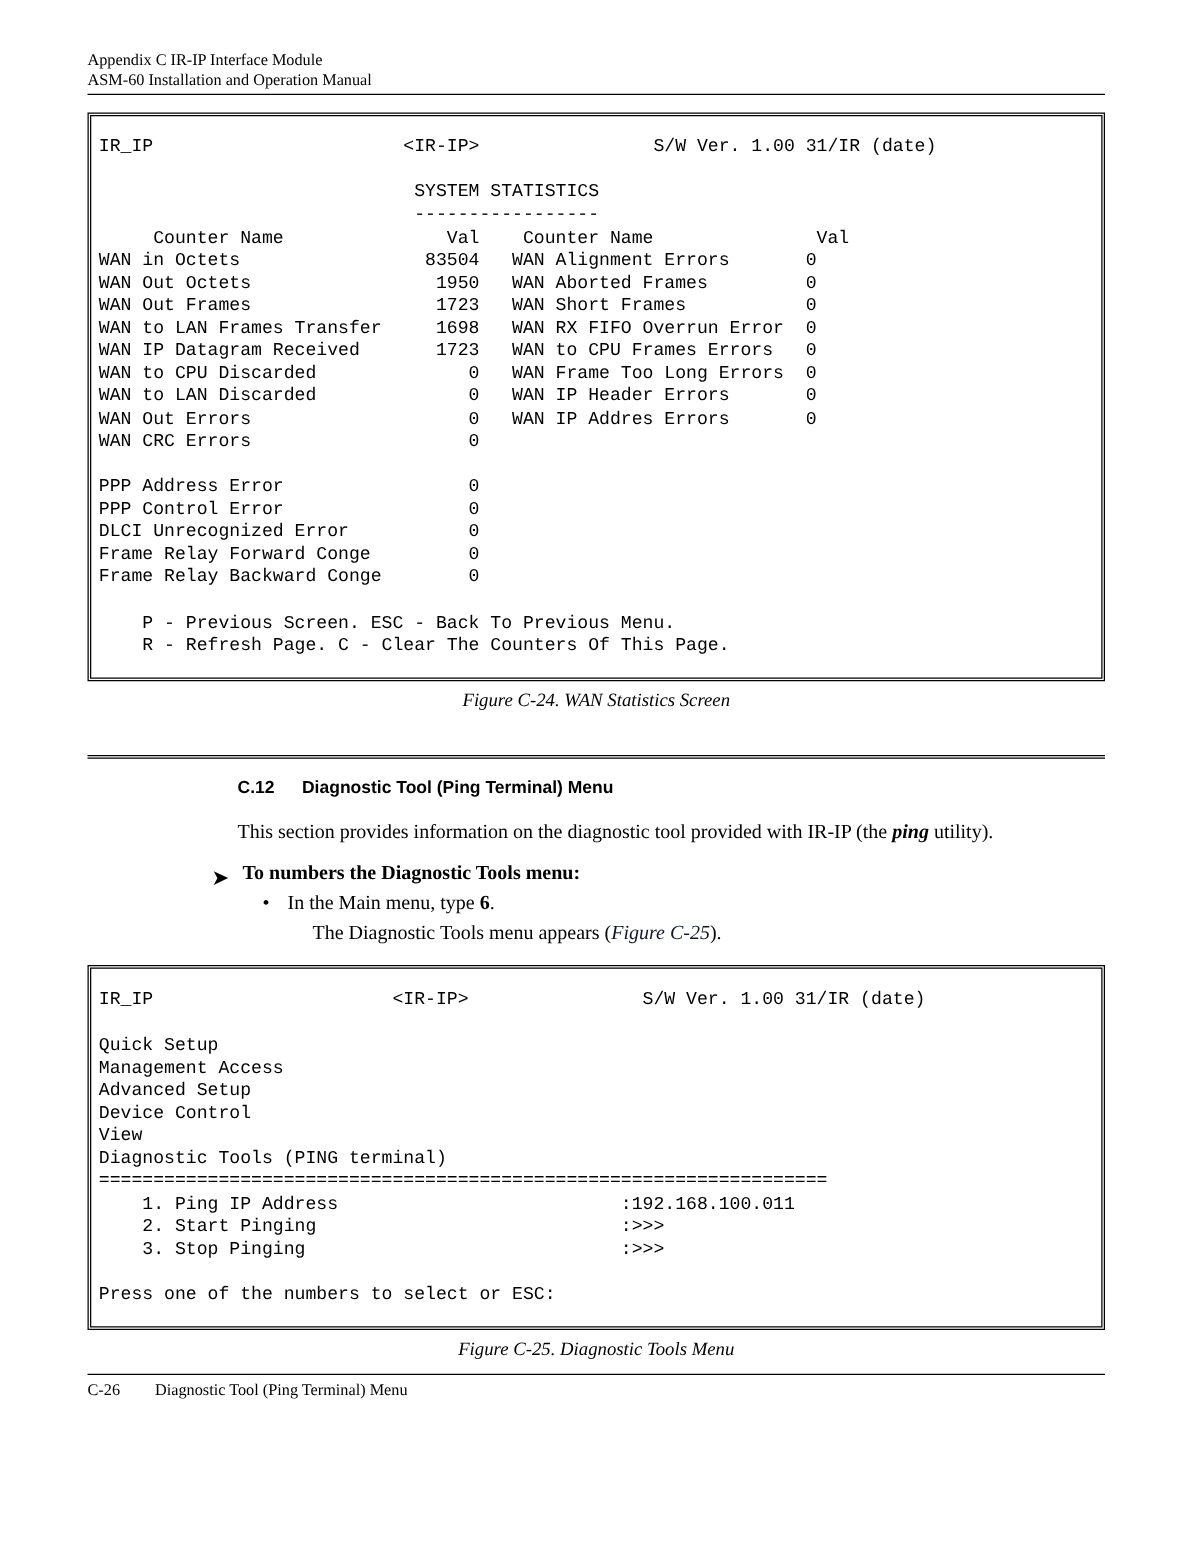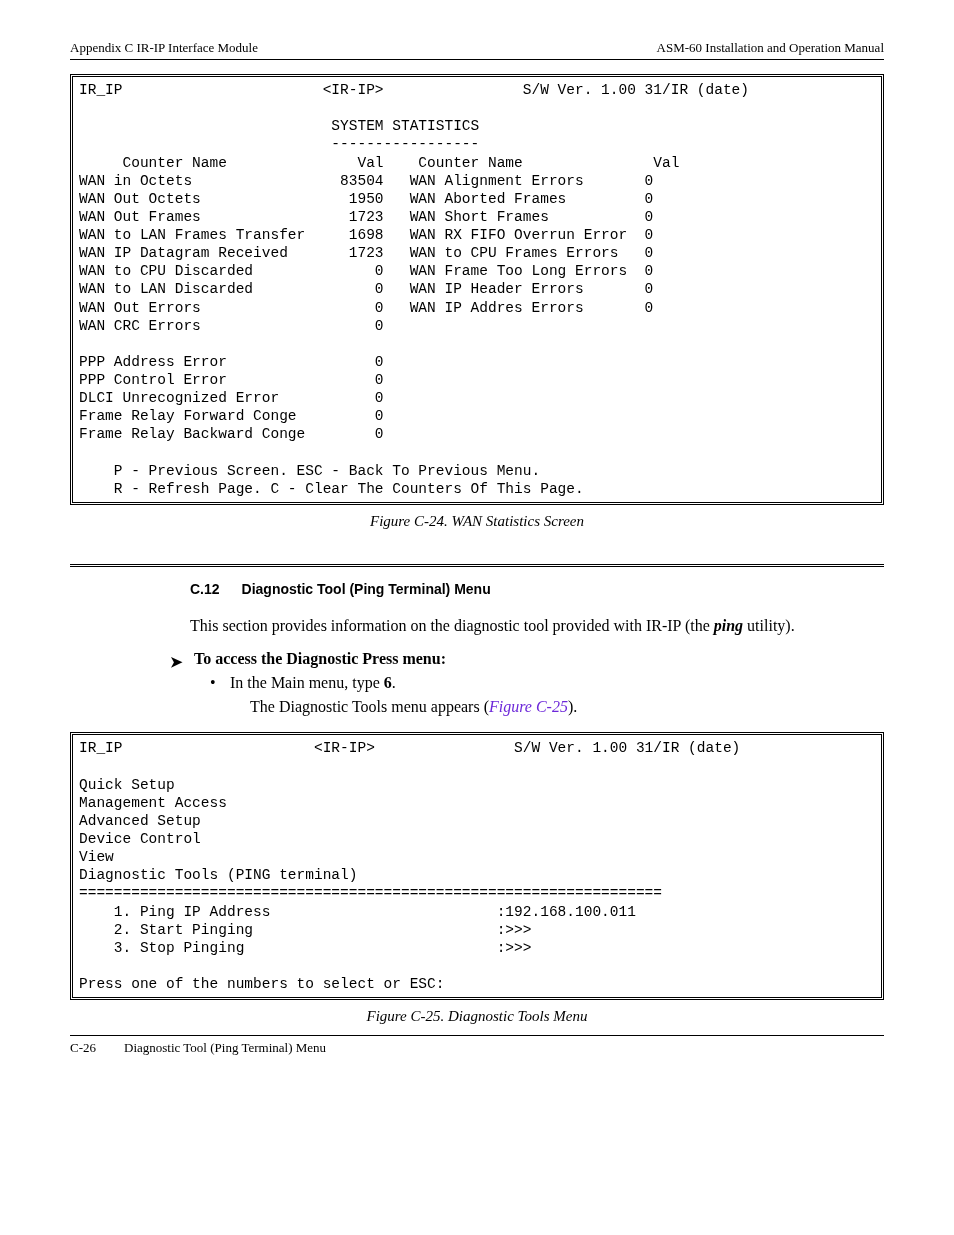--- a/index.html
+++ b/index.html
@@ -12,24 +12,25 @@
     width: 954px;
     box-sizing: border-box;
   }
   .header-row {
     display: flex;
     justify-content: space-between;
     font-size: 13px;
     padding-bottom: 3px;
     border-bottom: 1px solid #000;
     margin-bottom: 14px;
+    flex-direction: column;
   }
   .terminal {
     border: 3px double #000;
-    padding: 4px 6px;
+    padding: 16px 6px;
     font-family: "Courier New", monospace;
     font-size: 14.5px;
     line-height: 1.25;
     white-space: pre;
     overflow: hidden;
   }
   .figcaption {
     text-align: center;
     font-style: italic;
     font-size: 15px;
@@ -81,21 +82,21 @@
     content: "•";
     position: absolute;
     left: 140px;
     top: 0;
   }
   .result-line {
     padding-left: 180px;
     font-size: 16px;
     margin-bottom: 16px;
   }
-  .figref { font-style: italic; color: #6d28d9; }
+  .figref { font-style: italic; color: #0f172a; }
   .footer-row {
     padding-top: 4px;
     border-top: 1px solid #000;
     font-size: 13px;
     display: flex;
   }
   .footer-pg { margin-right: 28px; }
 </style>
 </head>
 <body>
@@ -136,21 +137,21 @@
 <h2 class="section-title">
   <span class="section-num">C.12</span><span>Diagnostic Tool (Ping Terminal) Menu</span>
 </h2>
 
 <p class="body-text">
   <span>This section provides information on the diagnostic tool provided with IR-IP (the </span><span class="ital">ping</span><span> utility).</span>
 </p>
 
 <div class="proc-head">
   <span class="arrow">➤</span>
-  <span class="txt">To access the Diagnostic Press menu:</span>
+  <span class="txt">To numbers the Diagnostic Tools menu:</span>
 </div>
 
 <div class="bullet-line">
   <span>In the Main menu, type </span><b>6</b><span>.</span>
 </div>
 
 <div class="result-line">
   <span>The Diagnostic Tools menu appears (</span><span class="figref">Figure C-25</span><span>).</span>
 </div>
 

